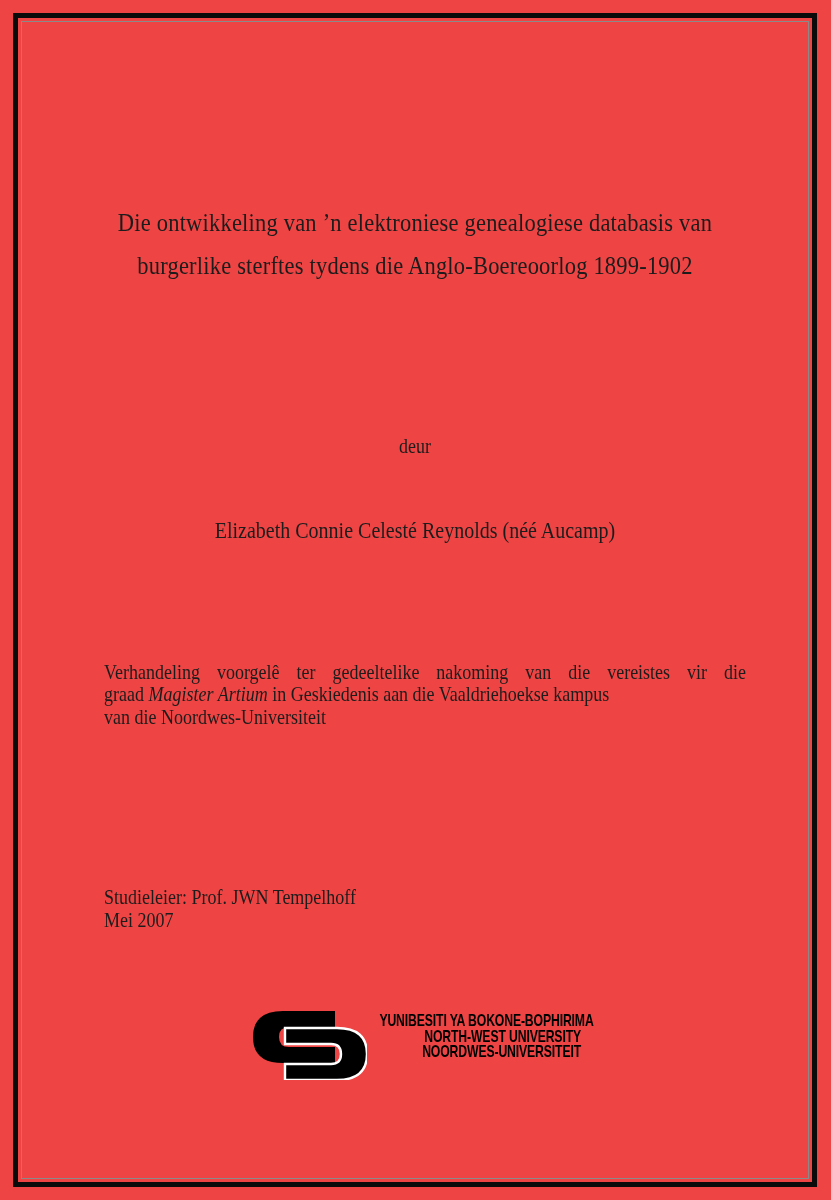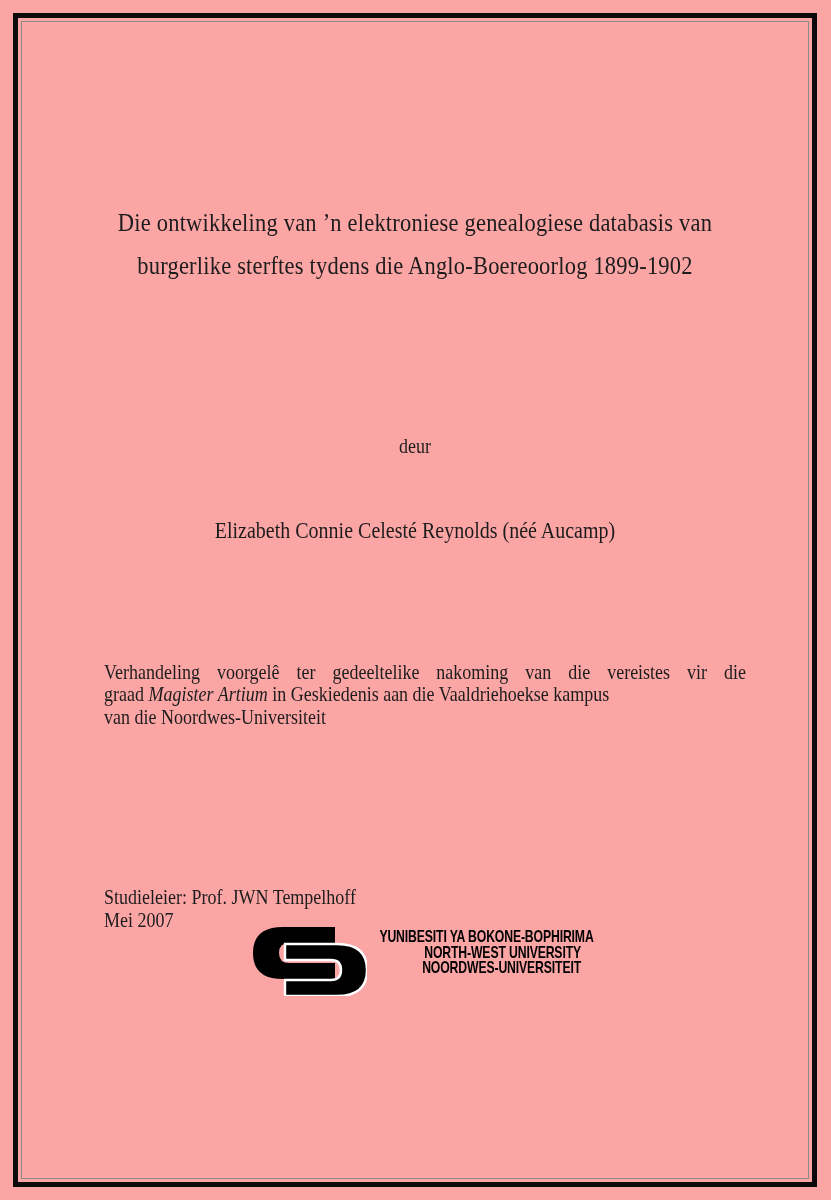--- a/index.html
+++ b/index.html
@@ -1,19 +1,19 @@
 <!DOCTYPE html>
 <html><head>
 <meta charset="utf-8">
 <style>
   html,body{margin:0;padding:0;background:#e8e8e8;}
   .page{
     position:relative;
     width:831px;height:1200px;
-    background:#fca5a5;
+    background:#ef4444;
     margin:0 auto;
     overflow:hidden;
     font-family:"Liberation Serif","DejaVu Serif",serif;
     color:#1c1c1c;
   }
   .frame-outer{
     position:absolute;
     top:13px;left:13px;right:14px;bottom:13px;
     border:5px solid #0b0b0b;
     pointer-events:none;
@@ -57,21 +57,21 @@
     text-align-last:justify;
   }
   .statement .it{font-style:italic;}
   .supervisor-block{
     position:absolute;
     top:886px;left:104px;width:420px;
     font-size:18px;line-height:20.5px;
   }
   .logo{
     position:absolute;
-    top:925px;left:253px;width:330px;height:75px;
+    top:1009px;left:253px;width:330px;height:75px;
   }
   .logo-mark{
     position:absolute;top:2px;left:0;width:114px;height:69px;
   }
   .logo-text{
     position:absolute;
     top:4px;right:2px;width:280px;
     text-align:right;
     font-family:"Liberation Sans","DejaVu Sans",sans-serif;
     font-weight:700;

